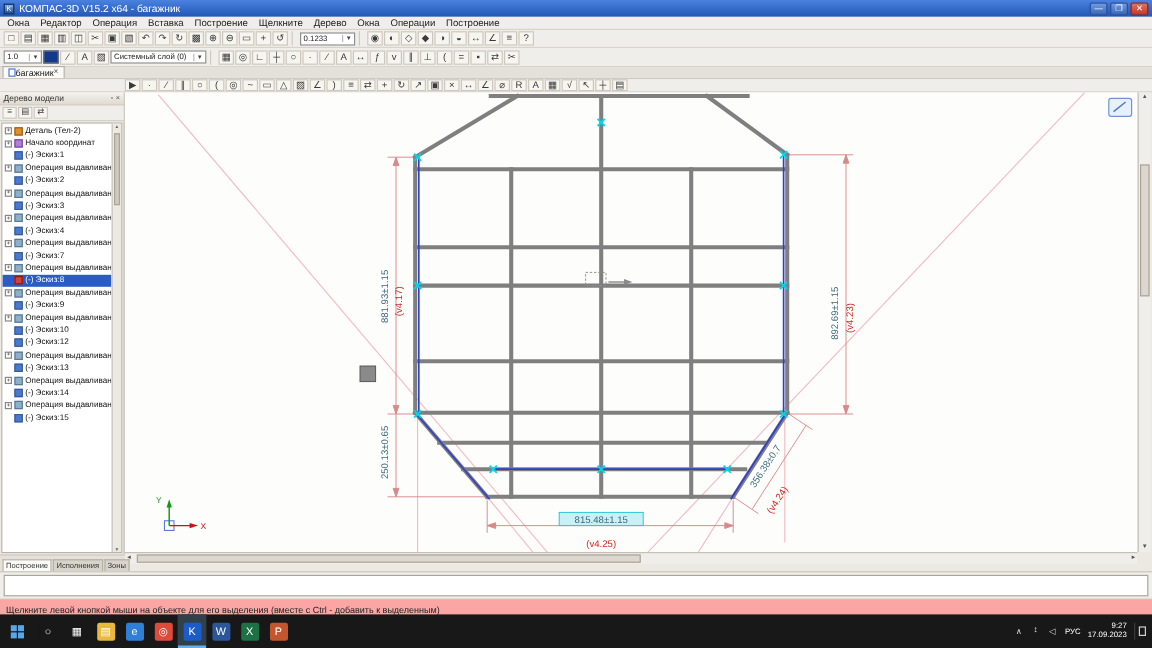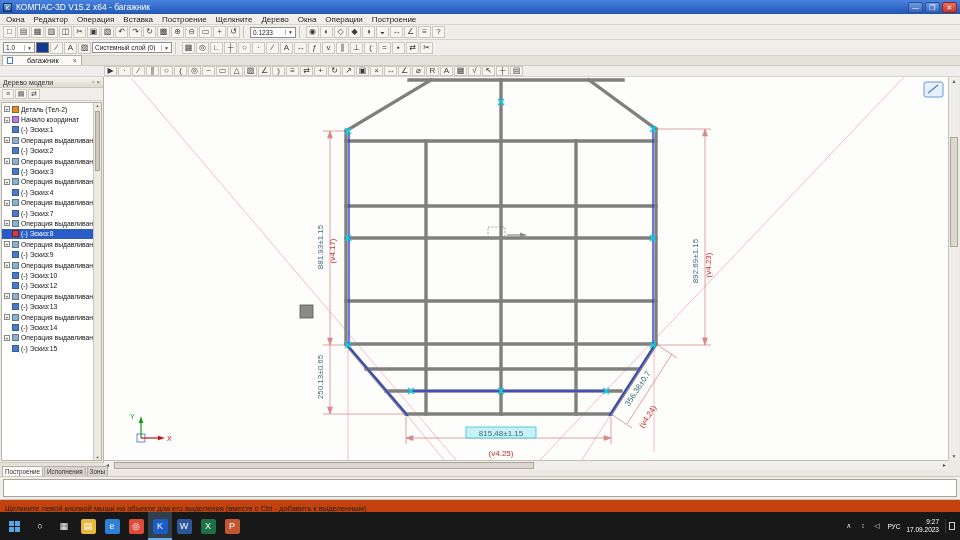--- a/index.html
+++ b/index.html
@@ -24,21 +24,21 @@
   .t3{top:66px;height:11px;padding-left:104px;}
   .tb-icon{width:13px;height:12px;border:1px solid #cdc8bf;background:#f7f5f0;font-size:8px;line-height:10px;text-align:center;color:#3a3a3a;flex:0 0 auto;overflow:hidden;}
   .t3 .tb-icon{height:10px;line-height:8px;}
   .sep{width:4px;height:12px;border-left:1px solid #cfcabf;margin:0 2px;flex:0 0 auto;}
   .combo{height:11px;background:#fff;border:1px solid #8f8f8f;font-size:6.5px;display:flex;align-items:center;padding:0 2px;gap:3px;color:#222;flex:0 0 auto;}
   .combo .arr{font-size:5px;color:#444;border-left:1px solid #bbb;padding-left:2px;}
   .swatch{width:13px;height:11px;border:1px solid #777;background:#123a8c;flex:0 0 auto;}
 
   
   .tabrow{position:absolute;left:0;top:56px;width:960px;height:10px;background:#e4e1da;border-bottom:1px solid #cfcabf;display:flex;align-items:flex-end;}
-  .doctab{margin-left:2px;height:10px;background:#fbfaf7;border:1px solid #b5b0a6;border-bottom:none;display:flex;align-items:center;gap:14px;padding:4px 4px;font-size:7.5px;color:#222;}
+  .doctab{margin-left:2px;height:10px;background:#fbfaf7;border:1px solid #b5b0a6;border-bottom:none;display:flex;align-items:center;gap:0;padding:4px 4px;font-size:7.5px;color:#222;}
   .doctab .dicon{width:6px;height:7px;background:#fff;border:1px solid #4a7ad0;}
   .doctab .x{color:#555;font-size:7px;}
 
   
   .treepanel{position:absolute;left:0;top:77px;width:104px;height:385px;background:#eceae3;border-right:1px solid #b8b4aa;display:flex;flex-direction:column;}
   .tp-head{height:11px;display:flex;align-items:center;font-size:7px;color:#333;padding:0 3px;gap:2px;background:linear-gradient(#f5f3ee,#dedacf);border-bottom:1px solid #cac5bb;}
   .tp-head .sp{flex:1;}
   .tp-head .hb{font-size:6px;color:#555;}
   .tp-tools{height:13px;display:flex;gap:1px;padding:1px 2px;background:#f0eeea;border-bottom:1px solid #d5d1c8;}
   .tp-tools .tb-icon{width:12px;height:10px;line-height:8px;font-size:7px;}
@@ -67,21 +67,21 @@
   .hscroll .arr2{position:absolute;right:1px;top:1px;font-size:5px;color:#555;}
   .hscroll .thumb{position:absolute;left:10px;top:1px;width:420px;height:7px;background:#dcd8cf;border:1px solid #aaa49a;}
   .corner{position:absolute;left:948px;top:460px;width:12px;height:10px;background:#ece9e2;}
 
   
   .bottomtabs{position:absolute;left:0;top:462px;width:104px;height:14px;background:#e4e1da;display:flex;align-items:flex-end;gap:1px;padding:0 0 0 2px;border-top:1px solid #cfcabf;}
   .btab{border:1px solid #b5b0a6;border-bottom:none;background:#d8d4cb;padding:1px 2px;color:#333;font-size:6.3px;white-space:nowrap;}
   .btab.active{background:#fbfaf7;}
   .propbar{position:absolute;left:0;top:476px;width:960px;height:23px;background:#f0eeea;border-top:1px solid #cac5bb;padding:2px 3px;}
   .propbar .inner{width:100%;height:100%;background:#fff;border:1px solid #a8a49a;}
-  .statusbar{position:absolute;left:0;top:499px;width:960px;height:15px;background:#c2410c;border-top:1px solid #cac5bb;font-size:7.5px;color:#222;display:flex;align-items:center;padding:8px 5px;white-space:nowrap;overflow:hidden;}
+  .statusbar{position:absolute;left:0;top:499px;width:960px;height:15px;background:#fca5a5;border-top:1px solid #cac5bb;font-size:7.5px;color:#222;display:flex;align-items:center;padding:8px 5px;white-space:nowrap;overflow:hidden;}
 
   
   .taskbar{position:absolute;left:0;top:512px;width:960px;height:28px;background:#181818;display:flex;align-items:center;color:#fff;}
   .tstart{width:28px;height:28px;display:flex;align-items:center;justify-content:center;}
   .tstart .win{display:grid;grid-template-columns:5px 5px;grid-template-rows:5px 5px;gap:1px;}
   .tstart .win i{background:#59a6e6;display:block;}
   .tapp{width:24px;height:28px;display:flex;align-items:center;justify-content:center;flex:0 0 auto;}
   .tapp .ic{width:15px;height:15px;border-radius:2px;background:var(--c,#555);font-size:9px;line-height:15px;text-align:center;color:#fff;}
   .tapp.active{background:#32404c;box-shadow:inset 0 -2px 0 #6ab0e8;}
   .tray{margin-left:auto;display:flex;align-items:center;gap:6px;padding-right:5px;font-size:7px;}

